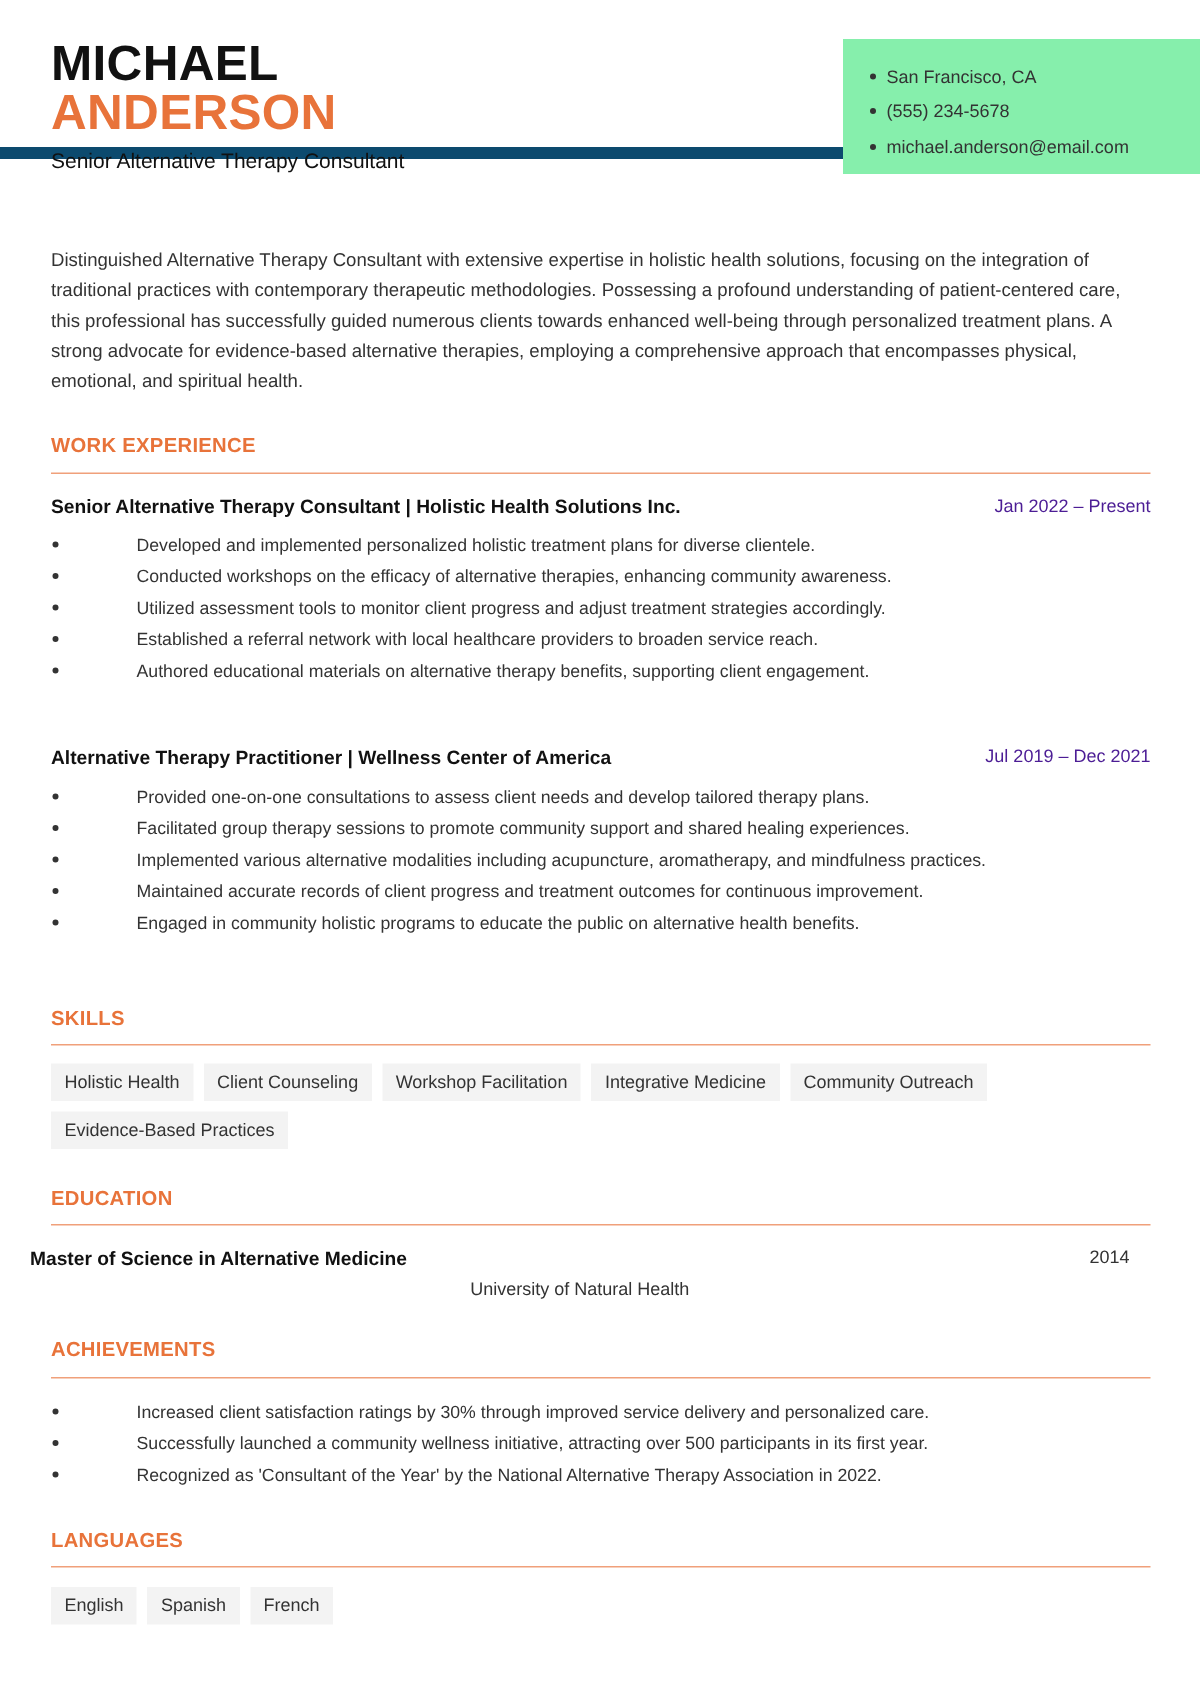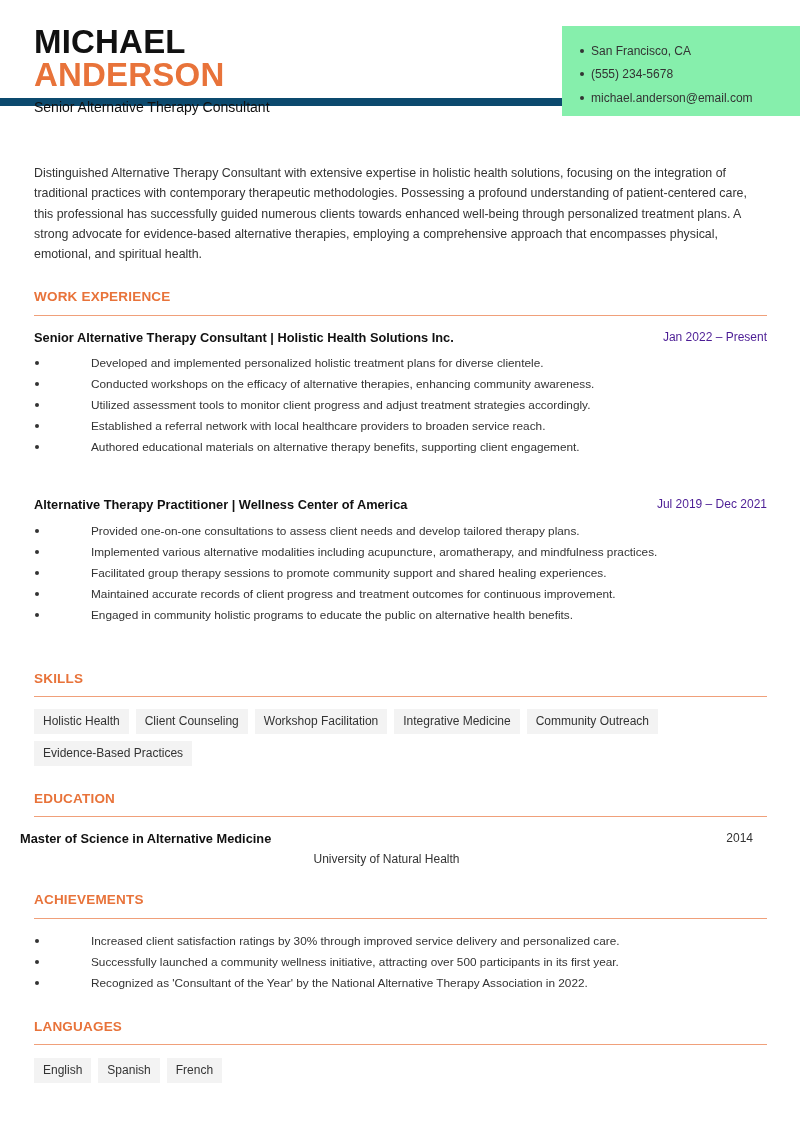--- a/index.html
+++ b/index.html
@@ -97,25 +97,25 @@
   <span class="job-title">Alternative Therapy Practitioner | Wellness Center of America</span>
   <span class="job-date">Jul 2019 – Dec 2021</span>
 </div>
 <ul class="bullets" style="top:520px">
   <li>
       <span class="bullet"></span>
       <span>Provided one-on-one consultations to assess client needs and develop tailored therapy plans.</span>
     </li>
   <li>
       <span class="bullet"></span>
-      <span>Implemented various alternative modalities including acupuncture, aromatherapy, and mindfulness practices.</span>
+      <span>Facilitated group therapy sessions to promote community support and shared healing experiences.</span>
     </li>
   <li>
       <span class="bullet"></span>
-      <span>Facilitated group therapy sessions to promote community support and shared healing experiences.</span>
+      <span>Implemented various alternative modalities including acupuncture, aromatherapy, and mindfulness practices.</span>
     </li>
   <li>
       <span class="bullet"></span>
       <span>Maintained accurate records of client progress and treatment outcomes for continuous improvement.</span>
     </li>
   <li>
       <span class="bullet"></span>
       <span>Engaged in community holistic programs to educate the public on alternative health benefits.</span>
     </li>
 </ul>

